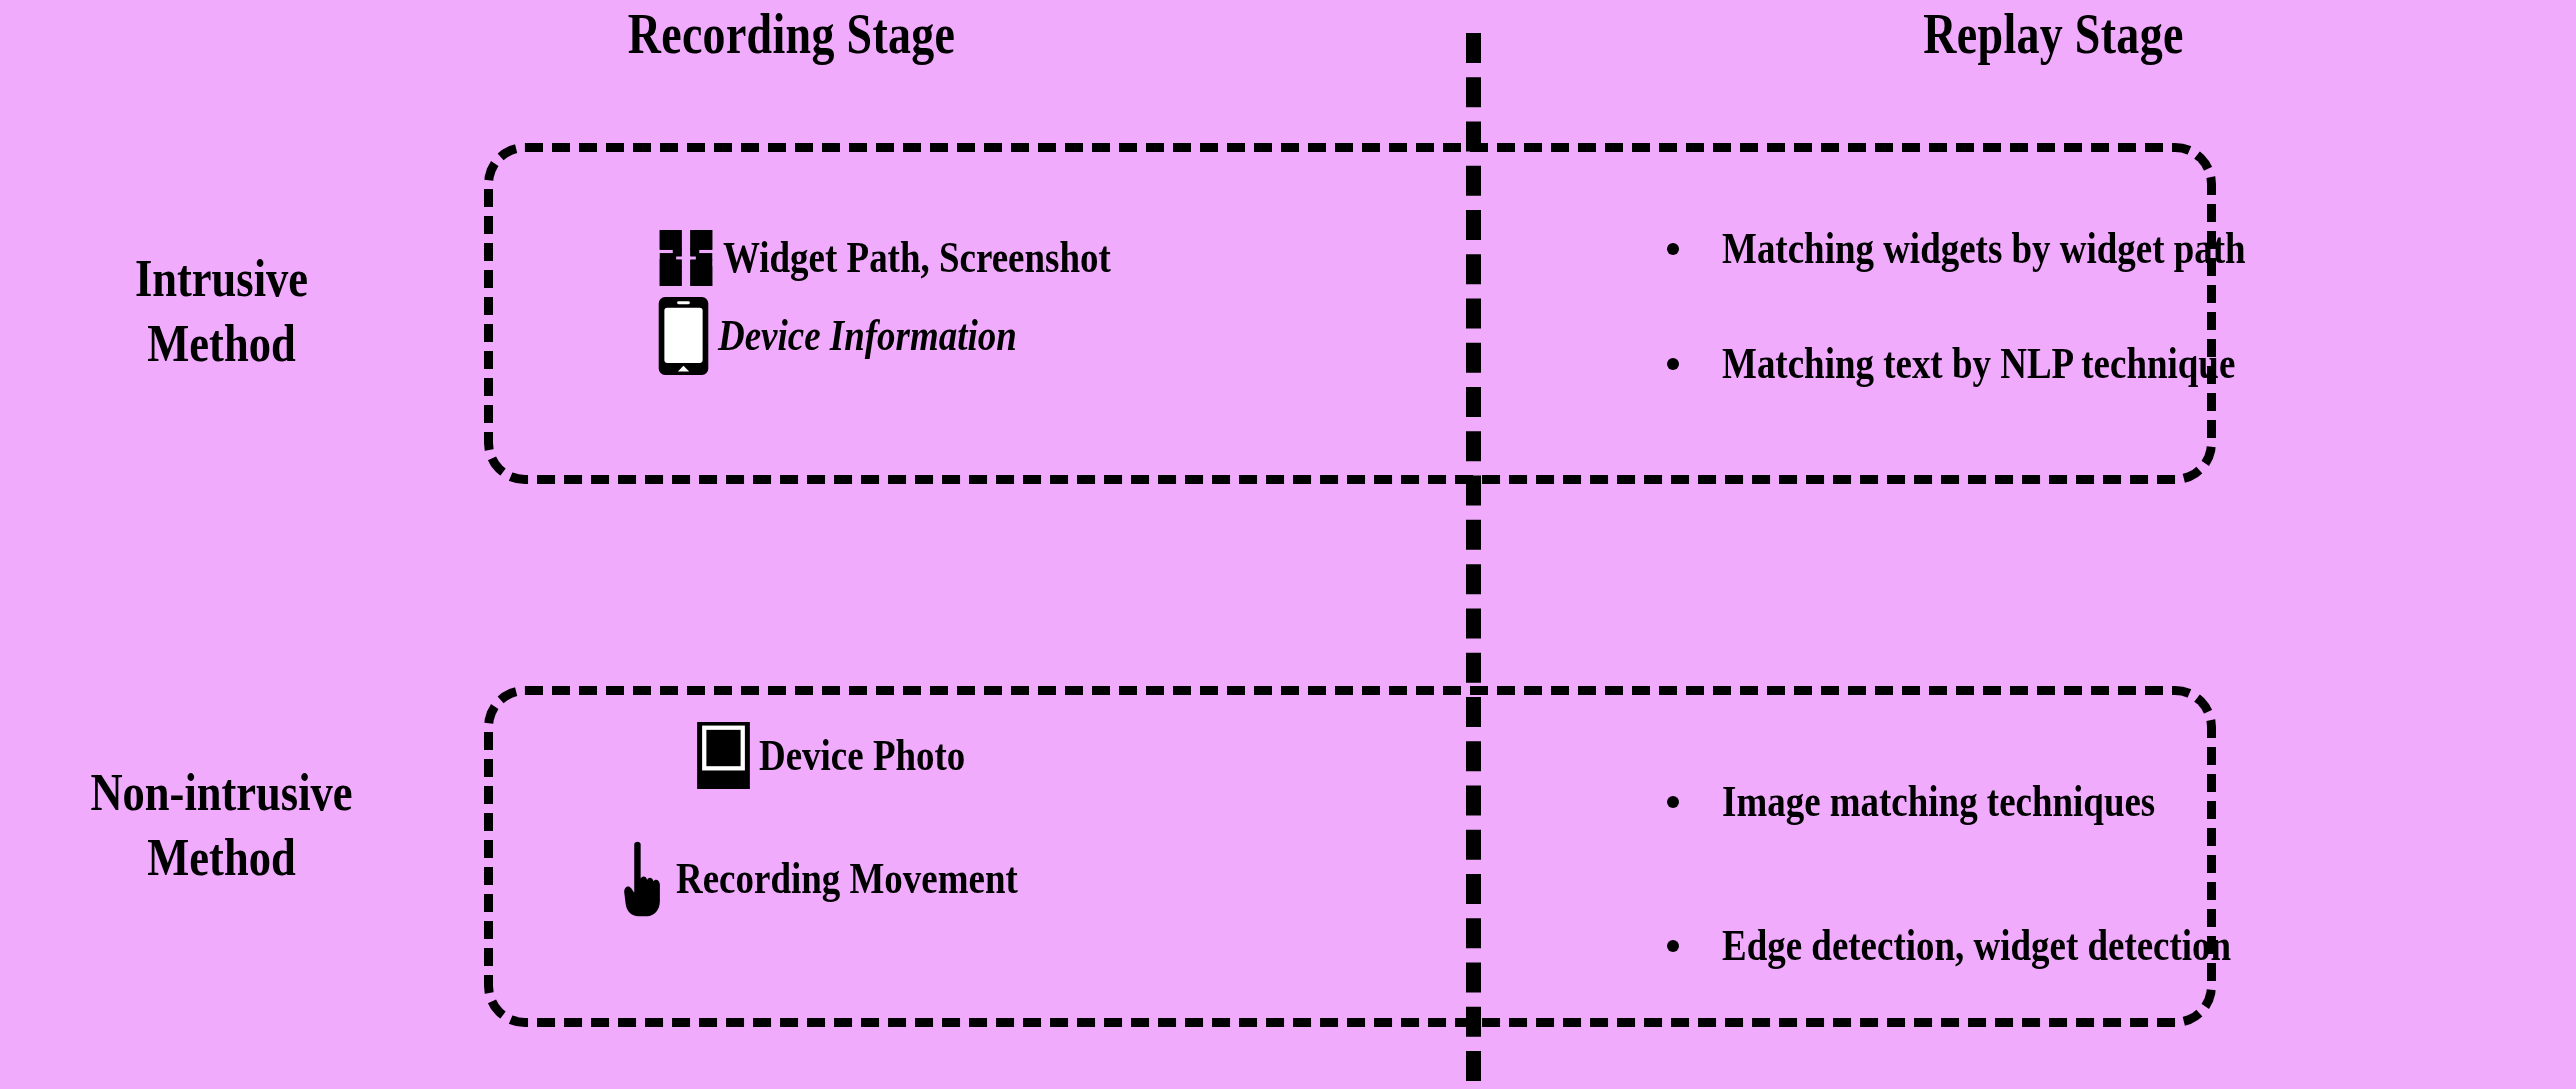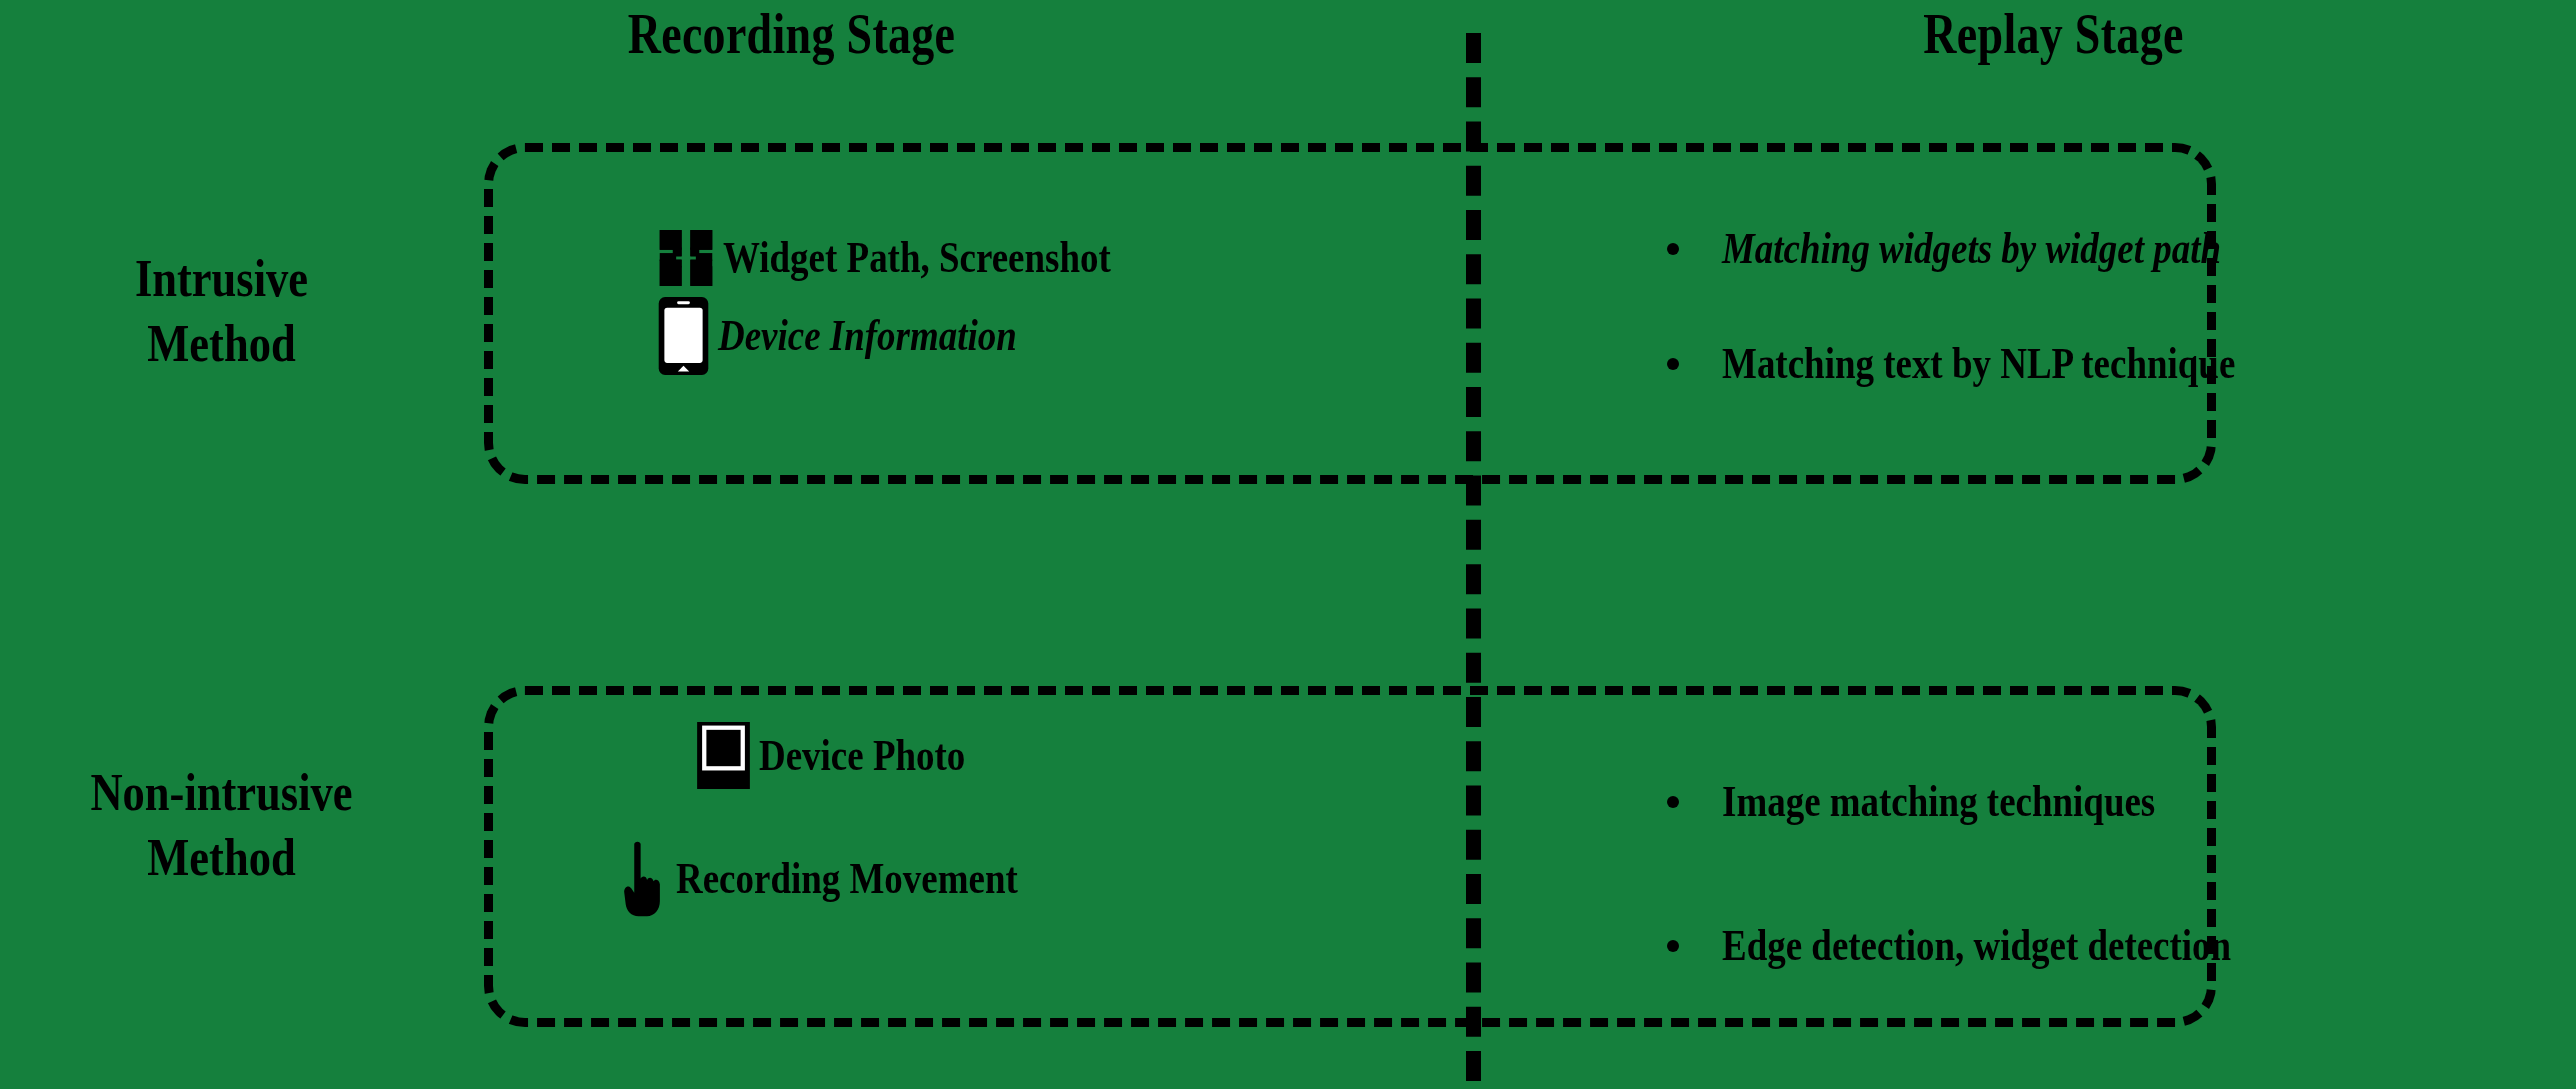--- a/index.html
+++ b/index.html
@@ -11,21 +11,21 @@
     width: 2576px;
     height: 1089px;
     font-family: "Liberation Serif", "DejaVu Serif", serif;
     color: #000000;
     overflow: hidden;
   }
   .canvas {
     position: relative;
     width: 2576px;
     height: 1089px;
-    background: #15803d;
+    background: #f0abfc;
   }
 
   
   .col-header {
     position: absolute;
     font-weight: bold;
     font-size: 56px;
     line-height: 1;
     letter-spacing: 0.4px;
     text-align: center;
@@ -114,21 +114,21 @@
     border-radius: 50%;
     margin-right: 43px;
   }
   .bullet-text {
     font-weight: bold;
     font-size: 44px;
     line-height: 1;
     transform: scaleX(0.84);
     transform-origin: left center;
   }
-  #rep-b1 { left: 1667px; top: 227px; font-style: italic; }
+  #rep-b1 { left: 1667px; top: 227px; }
   #rep-b2 { left: 1667px; top: 342px; }
   #rep-b3 { left: 1667px; top: 740px; margin-top: 40px; }
   #rep-b4 { left: 1667px; top: 914px; margin-top: 10px; }
 
   svg { display: block; }
 </style>
 </head>
 <body>
 
 <div class="canvas">

